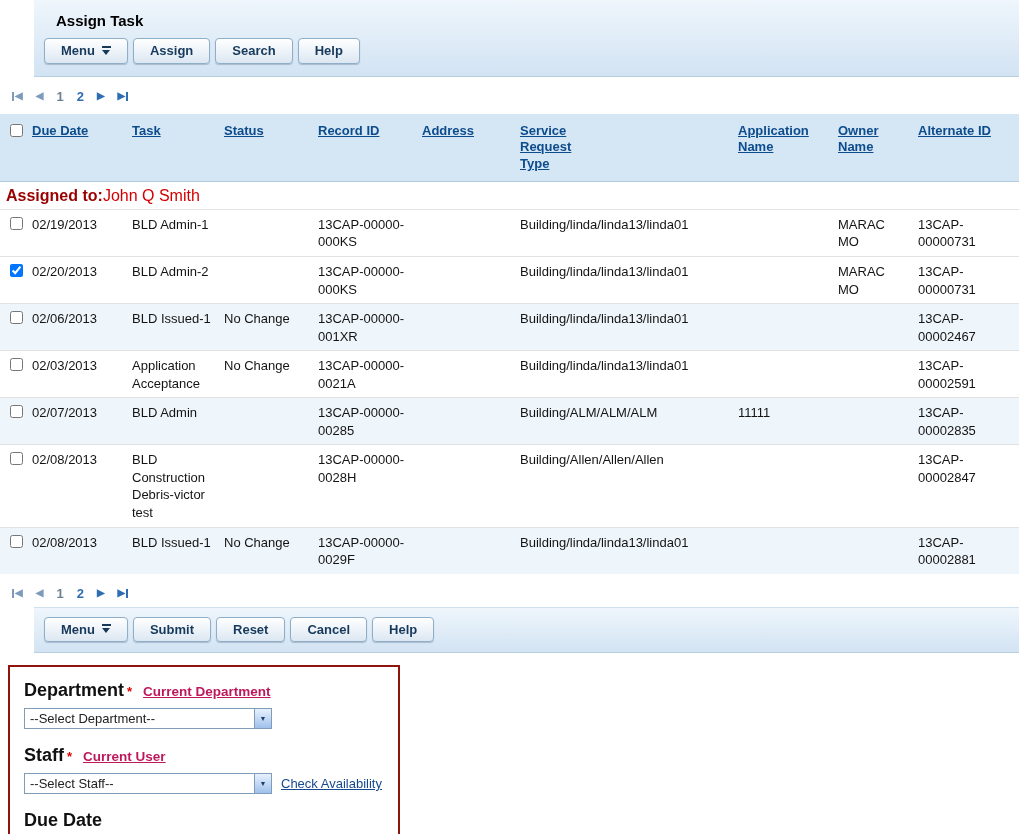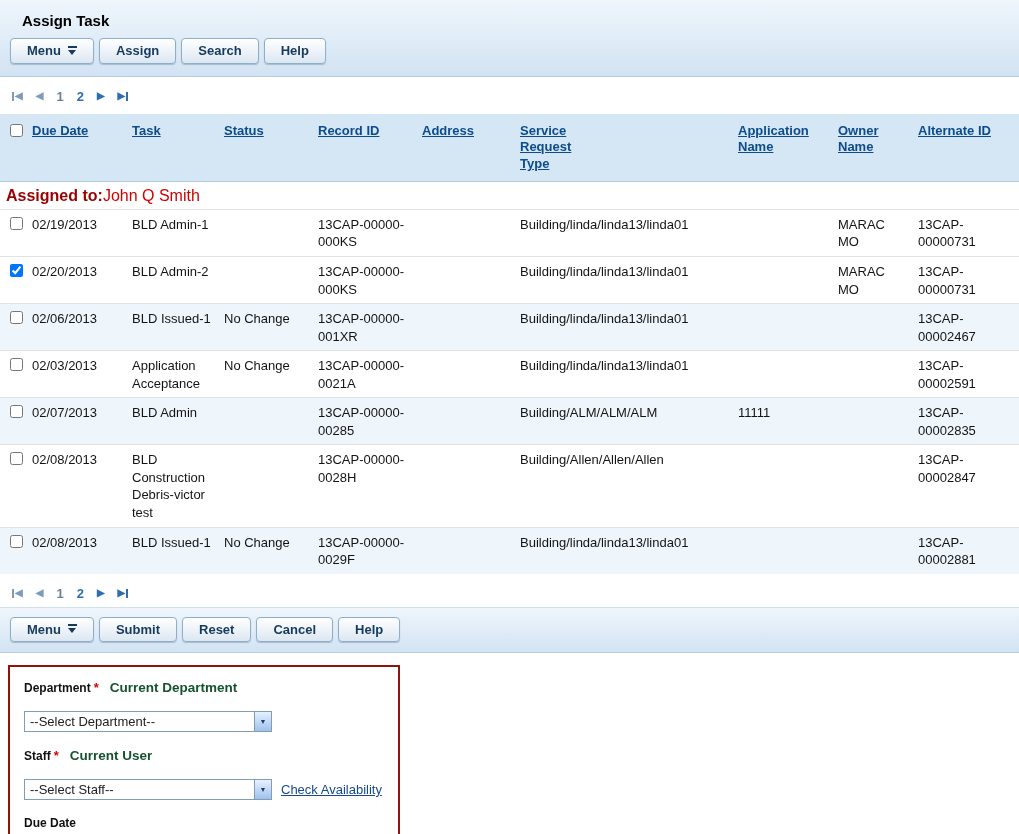--- a/index.html
+++ b/index.html
@@ -4,21 +4,21 @@
 <style>
   * { box-sizing: border-box; }
   html,body { margin:0; padding:0; }
   body {
     width:1019px; height:834px; overflow:hidden;
     font-family:"Liberation Sans", sans-serif; font-size:13px;
     background:#ffffff; color:#111;
   }
 
   
-  .toolbar-band { background:linear-gradient(#eff6fc,#d2e3f3); border-bottom:1px solid #b9cfe2; }
+  .toolbar-band { background:linear-gradient(#eff6fc,#d2e3f3); border-bottom:1px solid #b9cfe2;margin-left:34px; }
   .toolbar-top { padding:10px 0 12px; }
   .page-title { font-size:15px; font-weight:bold; color:#000; padding:2px 0 9px 22px; }
   .btn-row { display:flex; gap:5px; padding-left:10px; align-items:center; }
   .btn {
     font-family:inherit; font-size:13px; font-weight:bold; color:#16395c;
     background:linear-gradient(#ffffff,#dce7f2);
     border:1px solid #8fafc9; border-radius:4px;
     padding:4px 16px; cursor:pointer;
     box-shadow:0 1px 1px rgba(60,90,120,.3);
     display:inline-flex; align-items:center; gap:7px; line-height:1.2;
@@ -58,25 +58,25 @@
   tbody tr.alt { background:#eef5fb;border-radius:18px; }
   tbody tr:first-child td, .group-row td { border-top:none; }
   .group-row td { padding:3px 6px 2px; font-size:16px; }
   .glabel { color:#990000; font-weight:bold; }
   .gvalue { color:#d40000; }
   .cb-col input, thead input { width:13px; height:13px; margin:1px 0 0 4px; cursor:pointer; }
 
   
   .form-box { width:392px; margin:12px 0 0 8px; border:2px solid #8e140c; padding:13px 14px 16px; background:#fff; }
   .label-row { margin-bottom:5px; display:flex; align-items:baseline; }
-  .flabel { font-weight:bold; font-size:12px; color:#111; }
+  .flabel { font-weight:bold; font-size:18px; color:#111; }
   .req { color:#e00000; font-weight:bold; margin:0 2px 0 3px; }
-  .flink { color:#14532d; font-weight:bold; margin-left:9px; cursor:pointer; font-size:13.5px; }
+  .flink { color:#be185d; font-weight:bold; text-decoration:underline; margin-left:9px; cursor:pointer; font-size:13.5px; }
   .side-link { color:#17498f; text-decoration:underline; margin-left:9px; cursor:pointer; font-size:13px; }
-  .control-row { margin:16px 0 16px; display:flex; align-items:center; }
+  .control-row { margin:7px 0 16px; display:flex; align-items:center; }
   .select {
     position:relative; height:21px; border:1px solid #7f9db9; background:#fff;
     display:inline-flex; align-items:center; padding:0 22px 0 5px;
     cursor:pointer; color:#222; white-space:nowrap; overflow:hidden;
   }
   .sel-btn {
     position:absolute; right:0; top:0; width:17px; height:100%;
     background:linear-gradient(#e8f1fd,#9fc1ec); border-left:1px solid #7f9db9;
     color:#17406f; font-size:7px; display:flex; align-items:center; justify-content:center;
   }

